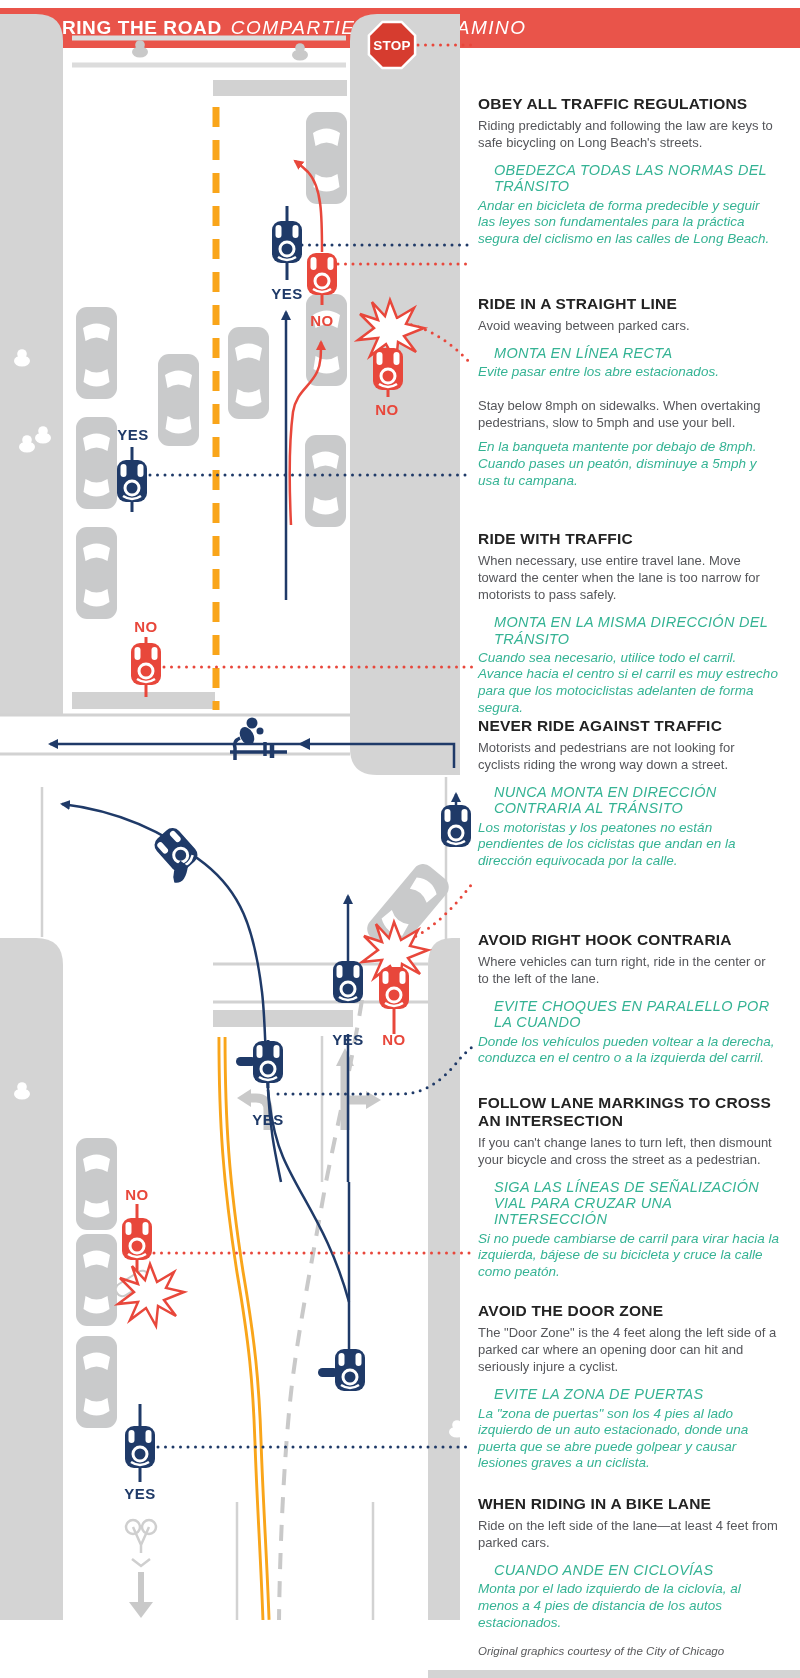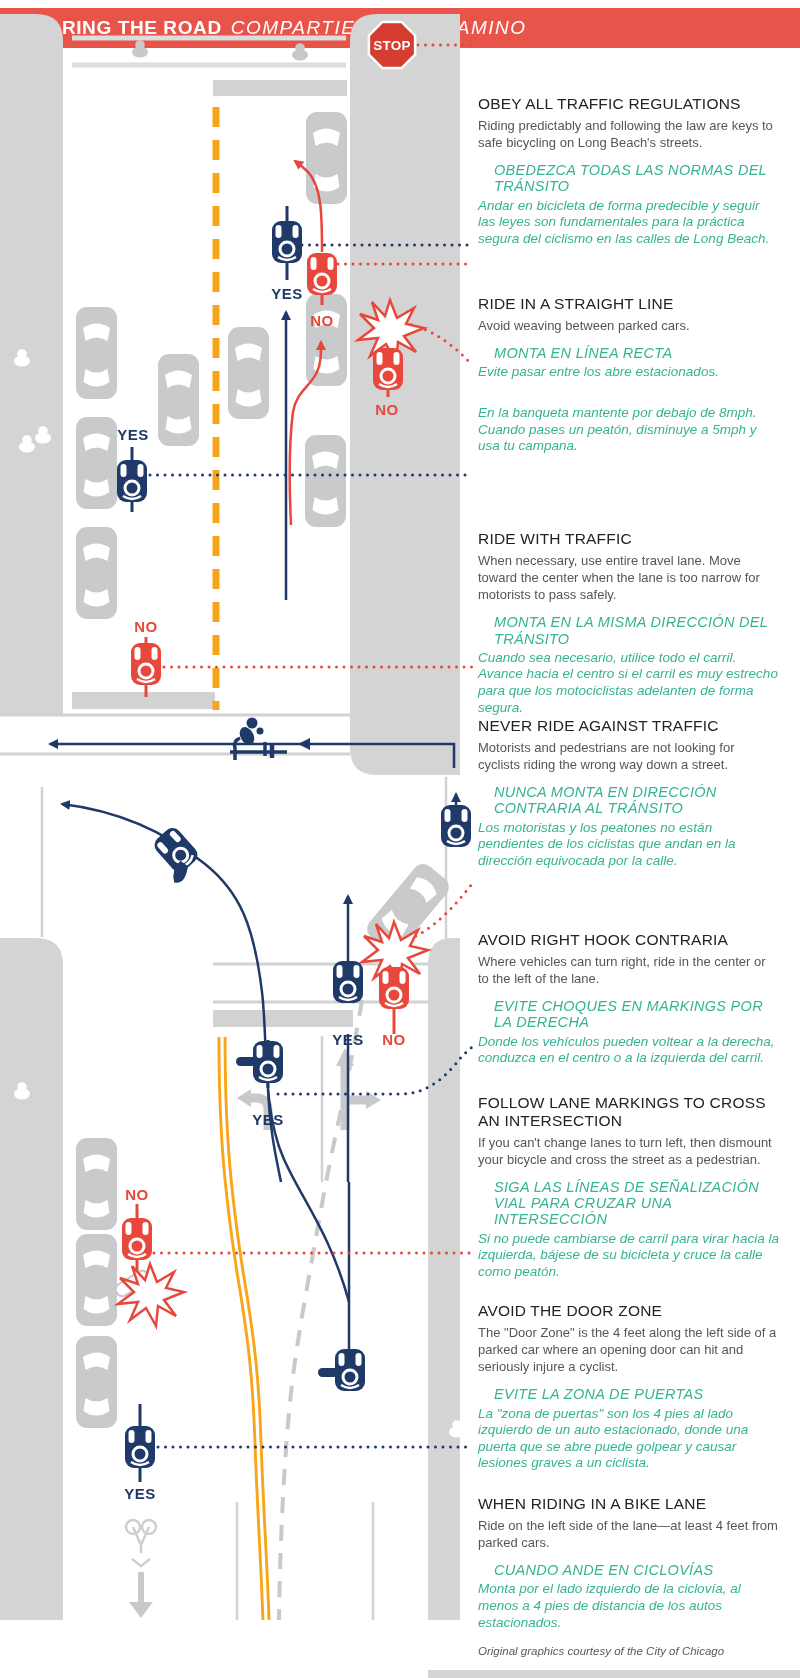--- a/index.html
+++ b/index.html
@@ -3,21 +3,21 @@
 <meta charset="utf-8">
 <style>
   html,body{margin:0;padding:0;background:#fff;}
   body{width:800px;height:1678px;position:relative;overflow:hidden;
        font-family:"Liberation Sans",sans-serif;-webkit-font-smoothing:antialiased;}
   .hdr{position:absolute;left:0;top:8px;width:800px;height:40px;background:#E9544A;
        color:#fff;display:flex;align-items:center;padding-left:20px;box-sizing:border-box;}
   .hdr .b{font-weight:bold;font-size:19px;letter-spacing:.6px;}
   .hdr .i{font-style:italic;font-size:19px;letter-spacing:1.5px;margin-left:9px;font-weight:400;}
   .sec{position:absolute;left:478px;width:302px;}
-  .sec h2{margin:0;font-size:15.5px;font-weight:normal;color:#232323;letter-spacing:.2px;line-height:1.15;}
+  .sec h2{margin:0;font-size:15.5px;font-weight:bold;color:#232323;letter-spacing:.2px;line-height:1.15;}
   .sec p.en{margin:4px 0 0 0;font-size:13px;line-height:1.32;color:#55565A;}
   .sec h3.es{margin:11px 0 0 16px;font-size:14.5px;font-style:italic;font-weight:500;
              color:#35B394;line-height:1.12;letter-spacing:.3px;}
   .sec p.esb{margin:3px 0 0 0;font-size:13.5px;font-style:italic;color:#35B394;line-height:1.23;}
   .sec h2:empty,.sec h3:empty{display:none;margin:0;}
   .foot{position:absolute;left:478px;top:1645px;font-size:11.5px;font-style:italic;color:#58595B;}
   .botband{position:absolute;left:428px;top:1670px;width:372px;height:8px;background:#D4D4D4;}
   svg{position:absolute;left:0;top:0;}
   .lab{font-family:"Liberation Sans",sans-serif;font-weight:bold;font-size:15px;letter-spacing:.5px;}
   .stoptxt{font-family:"Liberation Sans",sans-serif;font-weight:bold;font-size:13.5px;letter-spacing:.3px;}
@@ -240,39 +240,40 @@
   <p class="esb">Andar en bicicleta de forma predecible y seguir las leyes son fundamentales para la práctica segura del ciclismo en las calles de Long Beach.</p>
 </div>
 <div class="sec" style="top:295px">
   <h2>RIDE IN A STRAIGHT LINE</h2>
   <p class="en">Avoid weaving between parked cars.</p>
   <h3 class="es">MONTA EN LÍNEA RECTA</h3>
   <p class="esb">Evite pasar entre los abre estacionados.</p>
 </div>
 <div class="sec" style="top:397px">
 
+  <p class="en" style="margin-top:0">Stay below 8mph on sidewalks. When overtaking pedestrians, slow to 5mph and use your bell.</p>
 
   <p class="esb" style="margin-top:8px">En la banqueta mantente por debajo de 8mph. Cuando pases un peatón, disminuye a 5mph y usa tu campana.</p>
 </div>
 <div class="sec" style="top:530px">
   <h2>RIDE WITH TRAFFIC</h2>
   <p class="en">When necessary, use entire travel lane. Move toward the center when the lane is too narrow for motorists to pass safely.</p>
   <h3 class="es">MONTA EN LA MISMA DIRECCIÓN DEL TRÁNSITO</h3>
   <p class="esb">Cuando sea necesario, utilice todo el carril. Avance hacia el centro si el carril es muy estrecho para que los motociclistas adelanten de forma segura.</p>
 </div>
 <div class="sec" style="top:717px">
   <h2>NEVER RIDE AGAINST TRAFFIC</h2>
   <p class="en">Motorists and pedestrians are not looking for cyclists riding the wrong way down a street.</p>
   <h3 class="es">NUNCA MONTA EN DIRECCIÓN CONTRARIA AL TRÁNSITO</h3>
   <p class="esb">Los motoristas y los peatones no están pendientes de los ciclistas que andan en la dirección equivocada por la calle.</p>
 </div>
 <div class="sec" style="top:931px">
   <h2>AVOID RIGHT HOOK CONTRARIA</h2>
   <p class="en">Where vehicles can turn right, ride in the center or to the left of the lane.</p>
-  <h3 class="es">EVITE CHOQUES EN MARKINGS POR LA DERECHA</h3>
+  <h3 class="es">EVITE CHOQUES EN PARALELLO POR LA CUANDO</h3>
   <p class="esb">Donde los vehículos pueden voltear a la derecha, conduzca en el centro o a la izquierda del carril.</p>
 </div>
 <div class="sec" style="top:1094px">
   <h2>FOLLOW LANE MARKINGS TO CROSS AN INTERSECTION</h2>
   <p class="en">If you can't change lanes to turn left, then dismount your bicycle and cross the street as a pedestrian.</p>
   <h3 class="es">SIGA LAS LÍNEAS DE SEÑALIZACIÓN VIAL PARA CRUZAR UNA INTERSECCIÓN</h3>
   <p class="esb">Si no puede cambiarse de carril para virar hacia la izquierda, bájese de su bicicleta y cruce la calle como peatón.</p>
 </div>
 <div class="sec" style="top:1302px">
   <h2>AVOID THE DOOR ZONE</h2>

